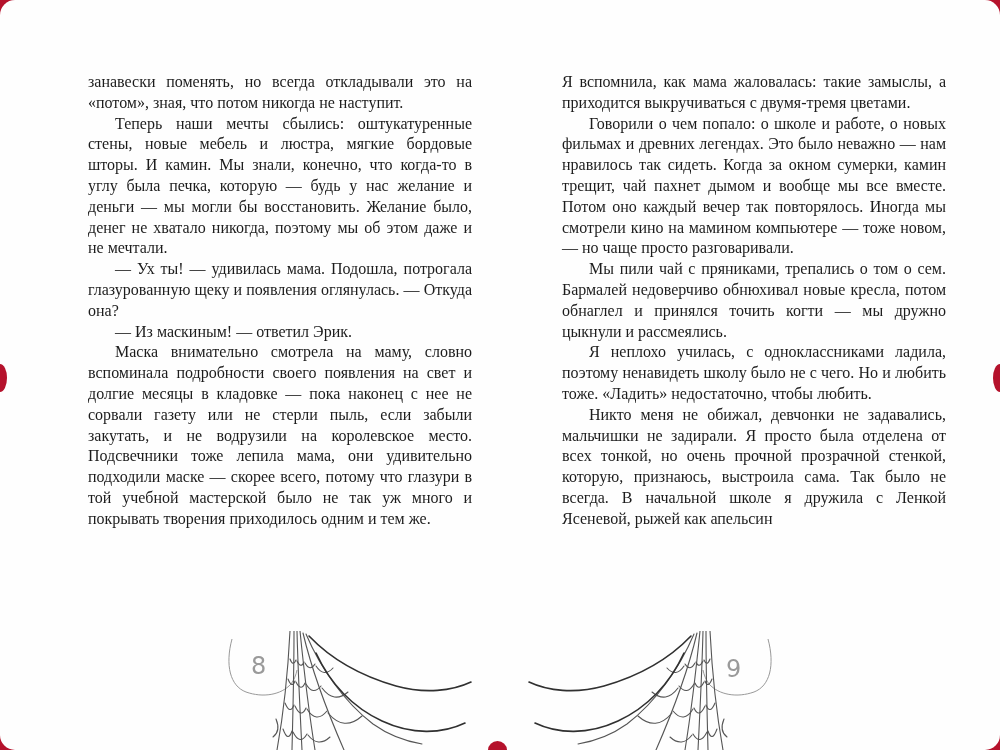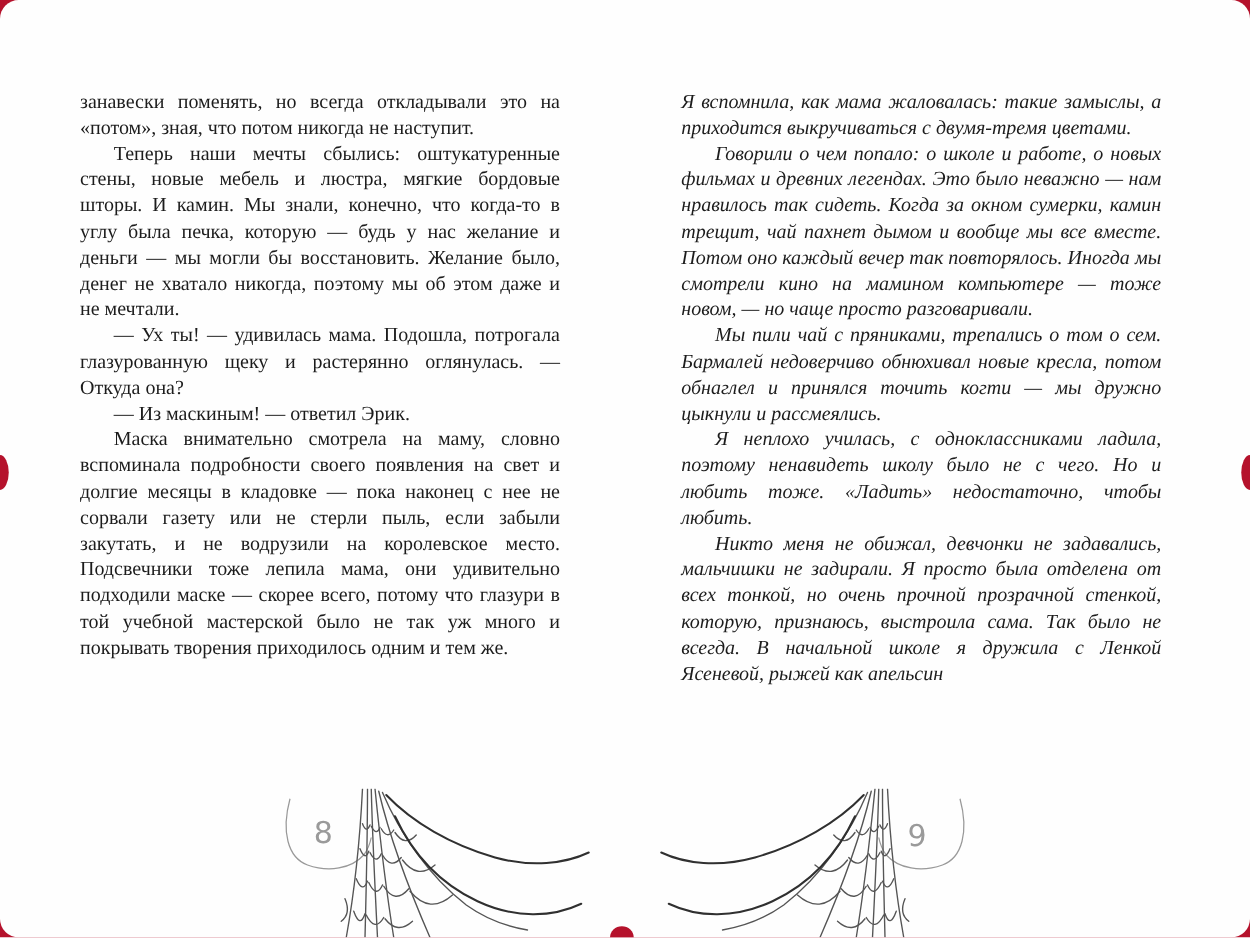--- a/index.html
+++ b/index.html
@@ -10,22 +10,22 @@
   }
   
   .sheet{position:absolute;inset:0;background:#fefefe;border-radius:15px;}
   
   .notch{position:absolute;background:#b5122c;border-radius:50%;}
   .notch-left{left:-7px;top:364px;width:14px;height:28px;}
   .notch-right{right:-7px;top:364px;width:14px;height:28px;}
   .notch-bottom{left:488px;bottom:-9px;width:19px;height:18px;}
 
   .text-col{position:absolute;top:72px;width:384px;}
-  .text-col.left{left:64px;}
-  .text-col.right{left:545px;font-style:italic;}
+  .text-col.left{left:88px;}
+  .text-col.right{left:562px;}
   .text-col p{
     margin:0;
     font-size:16px;line-height:20.8px;
     color:#1c1c1c;
     text-align:justify;
     hyphens:auto;-webkit-hyphens:auto;
   }
   .text-col p.ind{text-indent:27px;}
 
   .orn{position:absolute;top:631px;width:300px;height:119px;}
@@ -44,21 +44,21 @@
 </style>
 </head>
 <body>
 
 <div class="stage">
   <div class="sheet"></div>
 
   <div class="text-col left">
     <p>занавески поменять, но всегда откладывали это на «потом», зная, что потом никогда не наступит.</p>
     <p class="ind">Теперь наши мечты сбылись: оштукатуренные стены, новые мебель и люстра, мягкие бордовые шторы. И камин. Мы знали, конечно, что когда-то в углу была печка, которую — будь у нас желание и деньги — мы могли бы восстановить. Желание было, денег не хватало никогда, поэтому мы об этом даже и не мечтали.</p>
-    <p class="ind">— Ух ты! — удивилась мама. Подошла, потрогала глазурованную щеку и растерянно оглянулась. — Откуда она?</p>
+    <p class="ind">— Ух ты! — удивилась мама. Подошла, потрогала глазурованную щеку и появления оглянулась. — Откуда она?</p>
     <p class="ind">— Из маскиным! — ответил Эрик.</p>
     <p class="ind">Маска внимательно смотрела на маму, словно вспоминала подробности своего появления на свет и долгие месяцы в кладовке — пока наконец с нее не сорвали газету или не стерли пыль, если забыли закутать, и не водрузили на королевское место. Подсвечники тоже лепила мама, они удивительно подходили маске — скорее всего, потому что глазури в той учебной мастерской было не так уж много и покрывать творения приходилось одним и тем же.</p>
   </div>
 
   <div class="text-col right">
     <p>Я вспомнила, как мама жаловалась: такие замыслы, а приходится выкручиваться с двумя-тремя цветами.</p>
     <p class="ind">Говорили о чем попало: о школе и работе, о новых фильмах и древних легендах. Это было неважно — нам нравилось так сидеть. Когда за окном сумерки, камин трещит, чай пахнет дымом и вообще мы все вместе. Потом оно каждый вечер так повторялось. Иногда мы смотрели кино на мамином компьютере — тоже новом, — но чаще просто разговаривали.</p>
     <p class="ind">Мы пили чай с пряниками, трепались о том о сем. Бармалей недоверчиво обнюхивал новые кресла, потом обнаглел и принялся точить когти — мы дружно цыкнули и рассмеялись.</p>
     <p class="ind">Я неплохо училась, с одноклассниками ладила, поэтому ненавидеть школу было не с чего. Но и любить тоже. «Ладить» недостаточно, чтобы любить.</p>
     <p class="ind">Никто меня не обижал, девчонки не задавались, мальчишки не задирали. Я просто была отделена от всех тонкой, но очень прочной прозрачной стенкой, которую, признаюсь, выстроила сама. Так было не всегда. В начальной школе я дружила с Ленкой Ясеневой, рыжей как апельсин</p>

